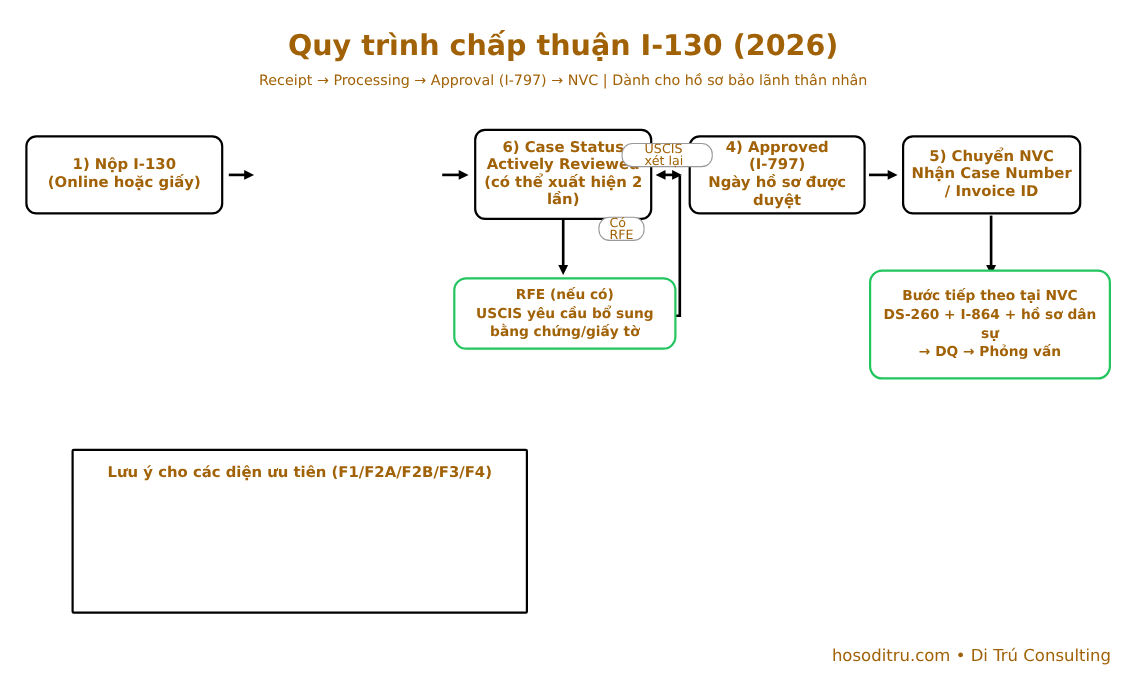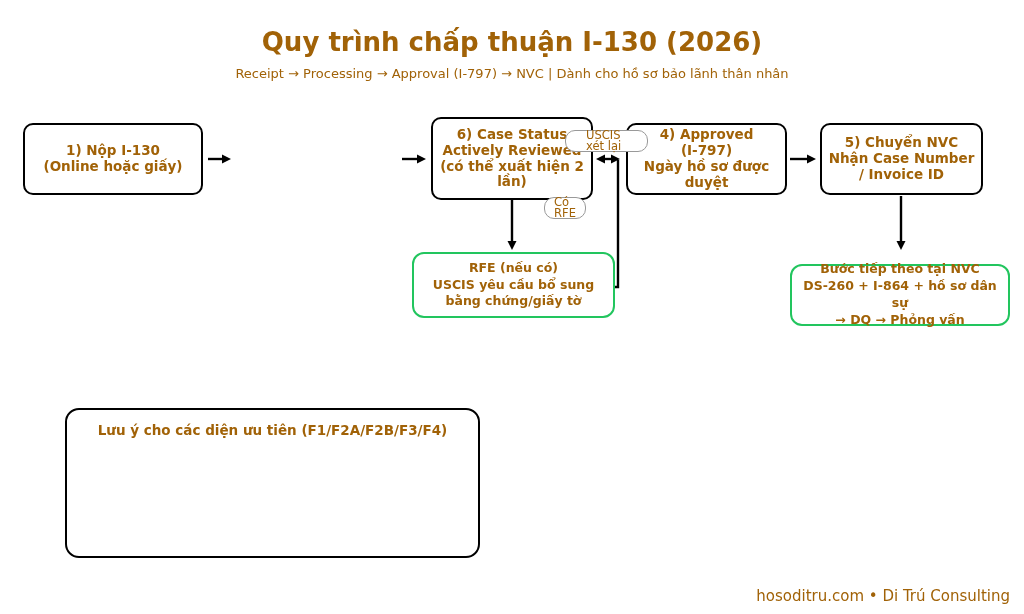--- a/index.html
+++ b/index.html
@@ -80,21 +80,21 @@
     line-height: 1;
     padding: 1px 20px;
   }
   .note-box {
     position: absolute;
     left: 65px; top: 408px;
     width: 415px; height: 150px;
     z-index: 1;
     box-sizing: border-box;
     border: 2px solid #000000;
-    border-radius: 14px;
+    border-radius: 2px;
     background: #ffffff;
     text-align: center;
   }
   .note-title {
     margin-top: 12px;
     font-size: 13.5px;
     font-weight: bold;
   }
   .note-body {
     margin-top: 21px;
@@ -177,21 +177,21 @@
 / Invoice ID</div>
 
   <div class="pill" style="left:565px; top:130px; width:83px; height:22px;">USCIS xét lại</div>
 
   <div class="pill" style="left:504px; top:197px; width:35px; height:22px;margin-left:40px;">Có RFE</div>
 
   <div class="info-box" style="left:412px; top:252px; width:203px; height:66px;">RFE (nếu có)
 USCIS yêu cầu bổ sung
 bằng chứng/giấy tờ</div>
 
-  <div class="info-box" style="left:790px; top:264px; width:220px; height:62px;">Bước tiếp theo tại NVC
+  <div class="info-box" style="left:790px; top:245px; width:220px; height:100px;">Bước tiếp theo tại NVC
 DS-260 + I-864 + hồ sơ dân sự
 → DQ → Phỏng vấn</div>
 
   <div class="note-box">
     <div class="note-title">Lưu ý cho các diện ưu tiên (F1/F2A/F2B/F3/F4)</div>
   </div>
 
   <div class="footer">hosoditru.com • Di Trú Consulting</div>
 
 </div>

